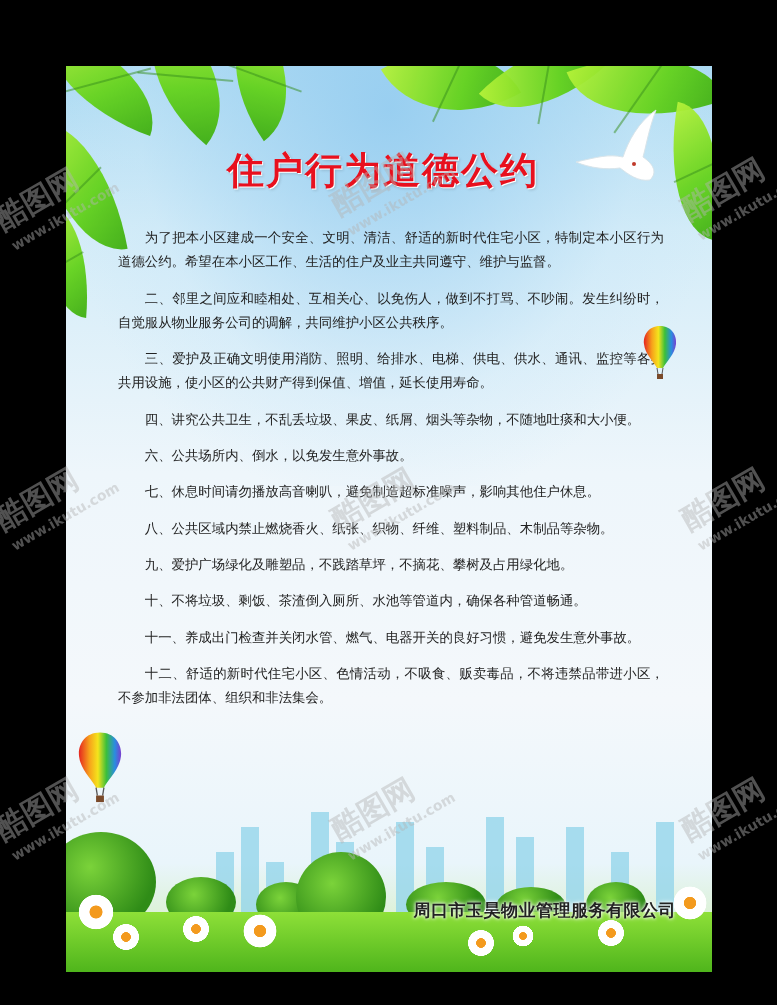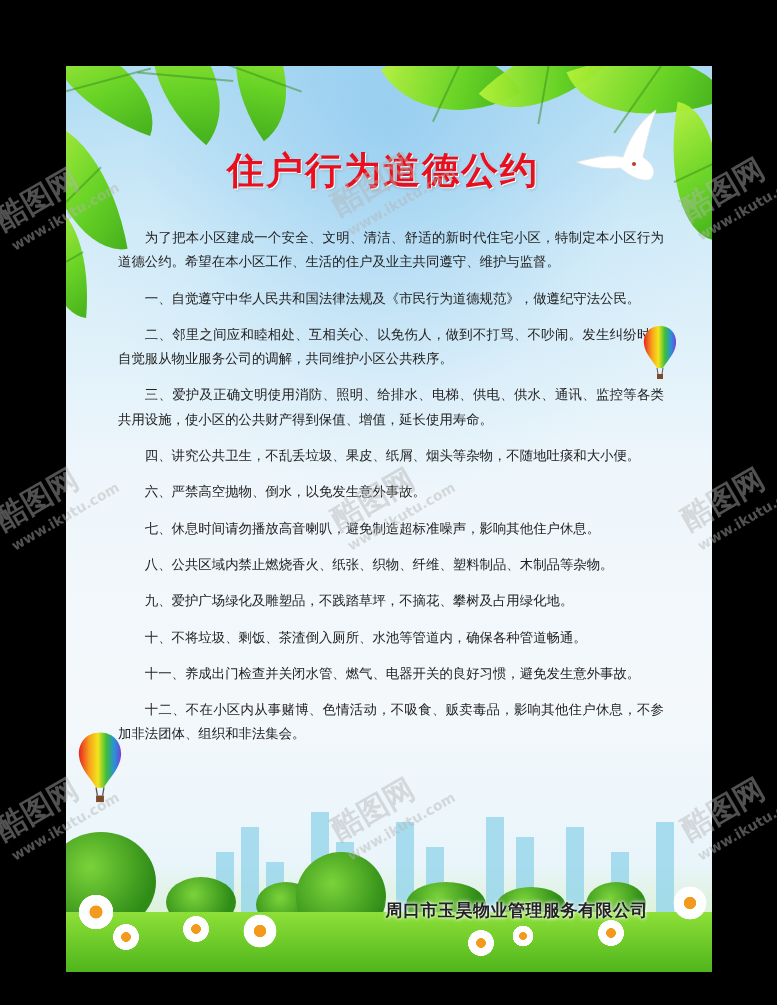--- a/index.html
+++ b/index.html
@@ -15,21 +15,21 @@
   .body-text{position:absolute;left:40px;width:570px;top:148px;font-size:13.4px;line-height:24.3px;color:#222;}
   .body-text p{margin:12px;text-indent:2em;text-align:justify;}
   .dove{position:absolute;left:502px;top:36px;width:96px;height:90px;}
   .balloon{position:absolute;}
   .ground{position:absolute;left:0;right:0;bottom:0;height:140px;}
   .city{position:absolute;bottom:50px;width:18px;background:#8fd3ea;opacity:.75;}
   .grass{position:absolute;left:0;right:0;bottom:0;height:60px;background:linear-gradient(180deg,#8ee038,#4fb51c);}
   .bush{position:absolute;border-radius:50%;background:radial-gradient(circle at 40% 35%,#7bd33a,#2f8c17 70%);}
   .daisy{position:absolute;width:30px;height:30px;border-radius:50%;
     background:radial-gradient(circle,#f39a1e 0 22%,#fff 24% 60%,rgba(255,255,255,0) 62%);}
-  .company{position:absolute;right:64px;bottom:50px;font-size:17px;font-weight:bold;color:#222;letter-spacing:.5px;
+  .company{position:absolute;right:36px;bottom:50px;font-size:17px;font-weight:bold;color:#222;letter-spacing:.5px;
     text-shadow:0 0 3px #fff,0 0 5px #fff;}
   .watermark{position:absolute;color:rgba(180,180,180,.45);font-weight:bold;transform:rotate(-30deg);pointer-events:none;white-space:nowrap;}
   .watermark .wm-big{font-size:30px;display:block;}
   .watermark .wm-small{font-size:14px;display:block;}
 </style>
 </head>
 <body>
 
 <div class="poster">
   <div class="sky-glow"></div>
@@ -46,31 +46,30 @@
 
   <svg class="dove" viewBox="0 0 96 90">
     <path d="M8 60 C30 55 40 52 55 55 C60 40 70 20 88 8 C80 30 78 45 75 55 C85 62 90 70 82 78 C70 80 60 72 52 66 C38 68 22 66 8 60Z" fill="#fff" stroke="#d8e4ea" stroke-width="1"></path>
     <circle cx="66" cy="62" r="2" fill="#c0392b"></circle>
   </svg>
 
   <div class="title">住户行为道德公约</div>
 
   <div class="body-text">
     <p>为了把本小区建成一个安全、文明、清洁、舒适的新时代住宅小区，特制定本小区行为道德公约。希望在本小区工作、生活的住户及业主共同遵守、维护与监督。</p>
-    <p>一、自觉遵守中华人民共和国法律法规及《市民行为道德规范》，做遵纪守法公民。</p>
     <p>二、邻里之间应和睦相处、互相关心、以免伤人，做到不打骂、不吵闹。发生纠纷时，自觉服从物业服务公司的调解，共同维护小区公共秩序。</p>
     <p>三、爱护及正确文明使用消防、照明、给排水、电梯、供电、供水、通讯、监控等各类共用设施，使小区的公共财产得到保值、增值，延长使用寿命。</p>
     <p>四、讲究公共卫生，不乱丢垃圾、果皮、纸屑、烟头等杂物，不随地吐痰和大小便。</p>
-    <p>六、严禁高空抛物、倒水，以免发生意外事故。</p>
+    <p>六、公共场所内、倒水，以免发生意外事故。</p>
     <p>七、休息时间请勿播放高音喇叭，避免制造超标准噪声，影响其他住户休息。</p>
     <p>八、公共区域内禁止燃烧香火、纸张、织物、纤维、塑料制品、木制品等杂物。</p>
     <p>九、爱护广场绿化及雕塑品，不践踏草坪，不摘花、攀树及占用绿化地。</p>
     <p>十、不将垃圾、剩饭、茶渣倒入厕所、水池等管道内，确保各种管道畅通。</p>
     <p>十一、养成出门检查并关闭水管、燃气、电器开关的良好习惯，避免发生意外事故。</p>
-    <p>十二、不在小区内从事赌博、色情活动，不吸食、贩卖毒品，影响其他住户休息，不参加非法团体、组织和非法集会。</p>
+    <p>十二、舒适的新时代住宅小区、色情活动，不吸食、贩卖毒品，不将违禁品带进小区，不参加非法团体、组织和非法集会。</p>
   </div>
 
   <svg class="balloon" style="left:576px;top:258px;width:36px;height:58px" viewBox="0 0 36 58">
     <defs>
         <linearGradient id="rb1" x1="0" x2="1">
           <stop offset="0" stop-color="#e52620"></stop>
           <stop offset=".25" stop-color="#f7a21b"></stop>
           <stop offset=".45" stop-color="#f4e41c"></stop>
           <stop offset=".65" stop-color="#3cbf3a"></stop>
           <stop offset=".85" stop-color="#2a8de0"></stop>

